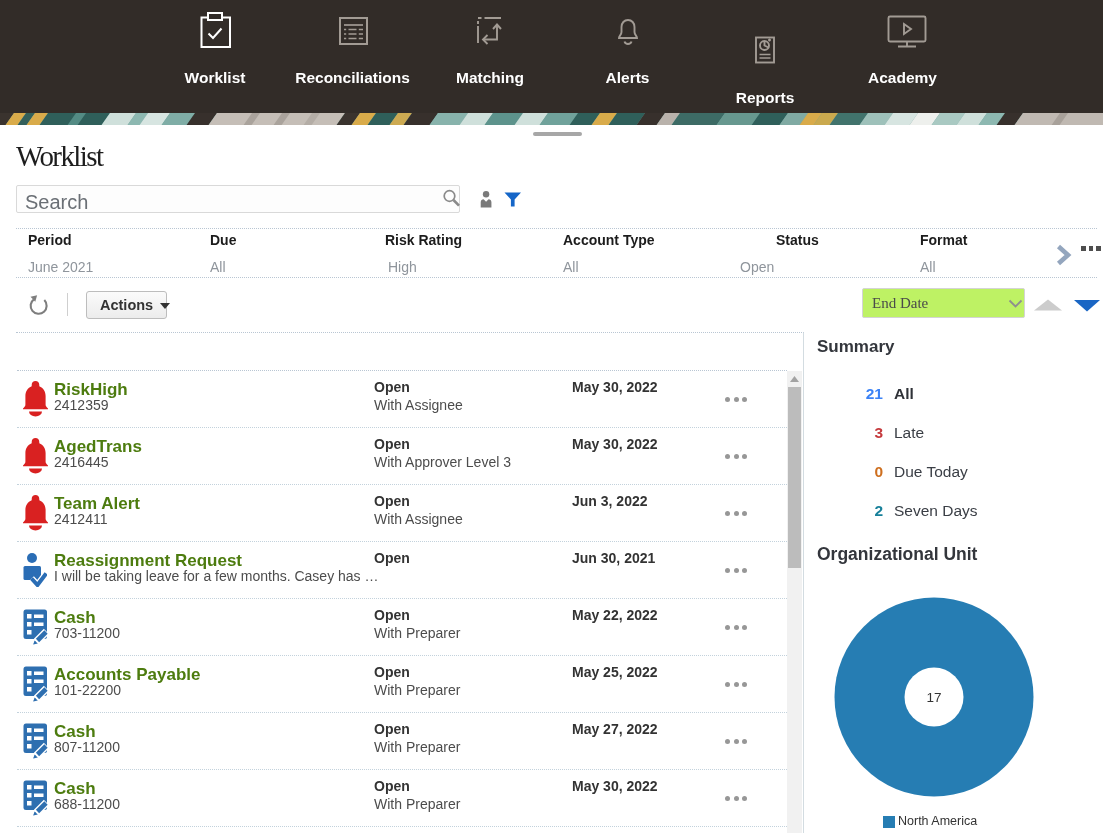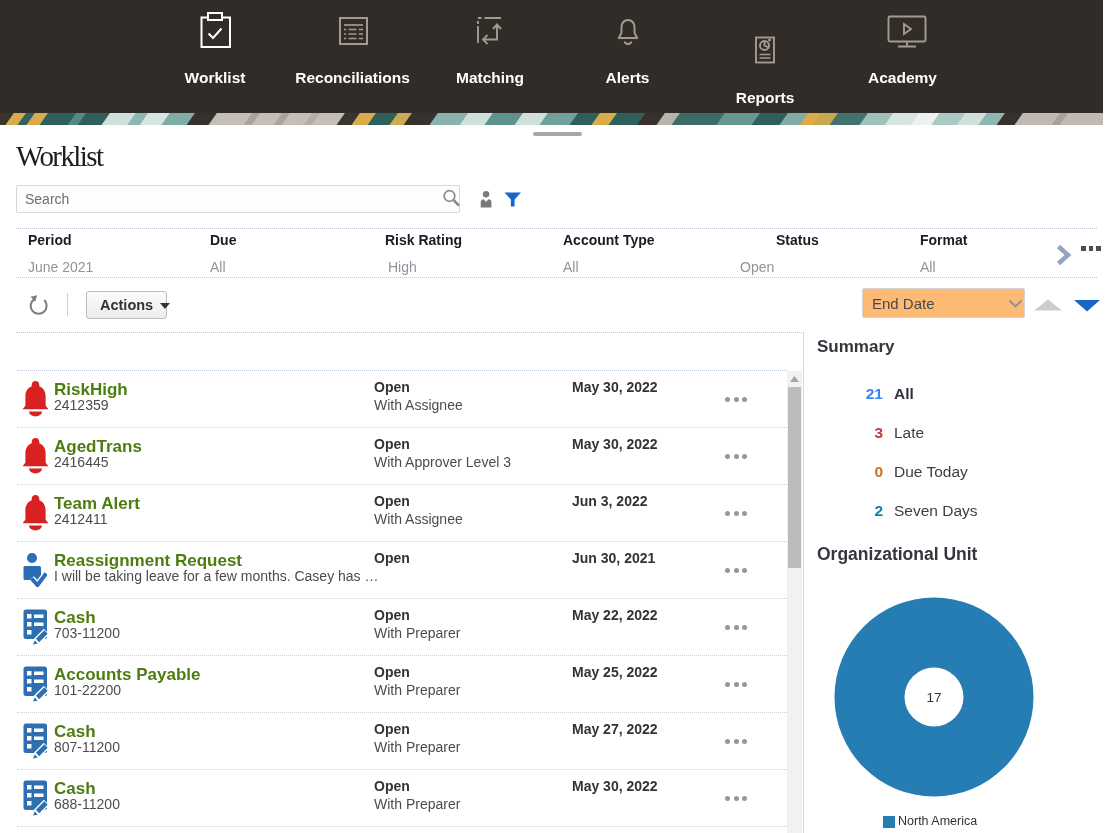--- a/index.html
+++ b/index.html
@@ -12,35 +12,35 @@
   .nav svg{position:absolute;left:50%;margin-left:-18px;top:12px;}
   .nav .lbl{position:absolute;top:69px;width:100%;color:#fff;font-size:15.5px;font-weight:bold;}
   
   #banner{left:0;top:113px;width:1103px;height:12px;}
   #dash{left:533px;top:132px;width:49px;height:4px;background:#a7a7a7;border-radius:2px;}
   h1{position:absolute;left:16px;top:140px;margin:0;font-family:"Liberation Serif",serif;
      font-weight:normal;font-size:29px;color:#1d1d1d;letter-spacing:-1.6px;}
   
   #srch{left:16px;top:185px;width:444px;height:28px;border:1px solid #d9d9d9;border-radius:2px;
         background:#fdfdfd;box-sizing:border-box;}
-  #srch span{position:absolute;left:8px;top:5px;font-size:14px;color:#6a6f75;}
+  #srch span{position:absolute;left:8px;top:5px;font-size:20px;color:#6a6f75;}
   
   #fbar{left:16px;top:228px;width:1081px;height:48px;border-top:1px dotted #b9c6d3;
         border-bottom:1px dotted #b9c6d3;}
   .flbl{position:absolute;top:3px;font-size:14px;font-weight:bold;color:#1c1c1c;}
   .fval{position:absolute;top:30px;font-size:14px;color:#8f959c;}
   
   #abtn{left:86px;top:291px;width:81px;height:28px;border:1px solid #bdbdbd;border-radius:3px;
         background:linear-gradient(#fbfbfb,#ececec);box-sizing:border-box;
         font-size:14.5px;font-weight:bold;color:#333;text-align:left;}
   #abtn span{position:absolute;left:13px;top:5px;white-space:nowrap;}
   #abtn b.car{display:inline-block;margin-left:7px;vertical-align:1px;width:0;height:0;
       border-left:5px solid transparent;border-right:5px solid transparent;border-top:6px solid #333;}
   #enddate{left:862px;top:288px;width:163px;height:30px;border:1px solid #d4d4d4;border-radius:2px;
-        background:#fdba74;box-sizing:border-box;}
+        background:#bef264;box-sizing:border-box;font-family:Liberation Serif, serif;}
   #enddate span{position:absolute;left:9px;top:6px;font-size:15px;color:#4a4a4a;}
   
   #list{left:16px;top:332px;width:787px;height:501px;border-top:1px dotted #b9c6d3;
         border-right:1px solid #d3dce1;box-sizing:content-box;}
   #rows{position:absolute;left:1px;top:37px;width:770px;border-top:1px dotted #b9c6d3;}
   .row{position:relative;width:770px;height:56px;border-bottom:1px dotted #c3d2dc;}
   .row .ttl{position:absolute;left:37px;top:9px;font-size:17px;font-weight:bold;color:#4d7c0f;}
   .row .sub{position:absolute;left:37px;top:26px;font-size:14px;color:#4c4c4c;}
   .row .st{position:absolute;left:357px;top:8px;font-size:14px;font-weight:bold;color:#333;}
   .row .st2{position:absolute;left:357px;top:26px;font-size:14px;color:#4c4c4c;}

